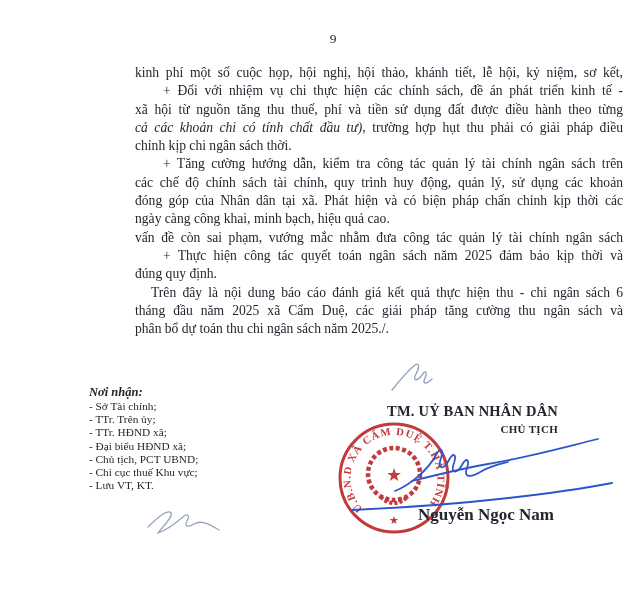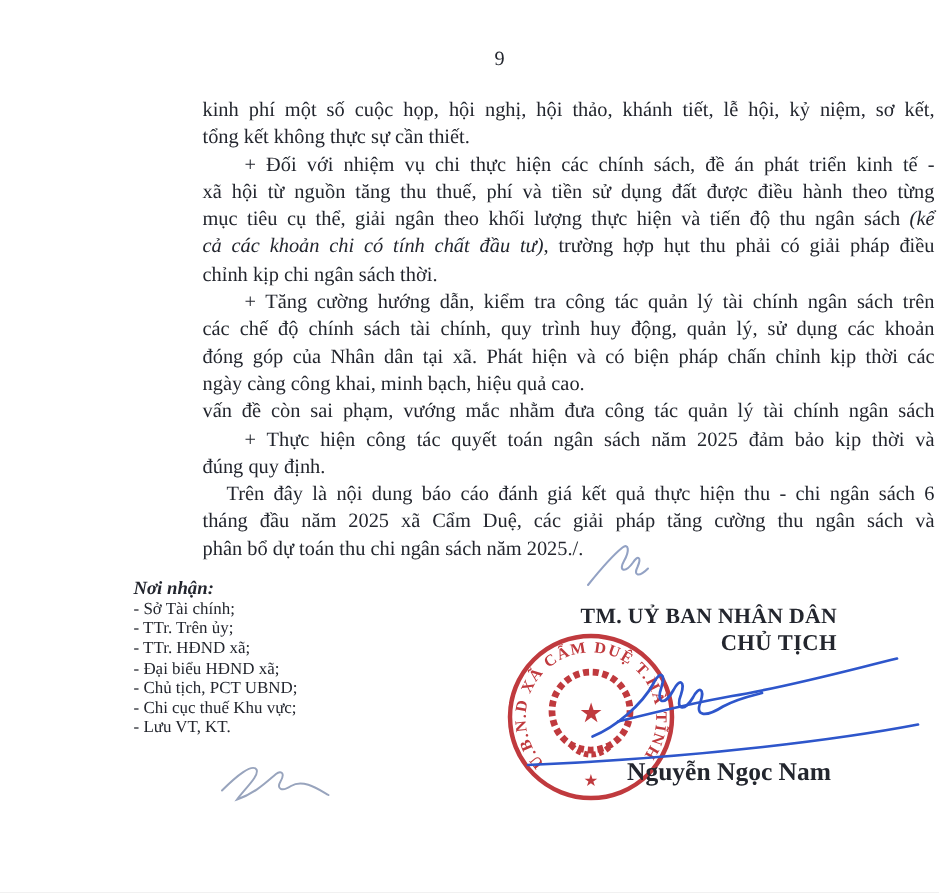--- a/index.html
+++ b/index.html
@@ -23,46 +23,44 @@
   .line.last{text-align-last:left;}
   .it{font-style:italic;}
   .recipients{position:absolute;left:89px;top:384px;}
   .recip-header{font-weight:bold;font-style:italic;font-size:12.5px;line-height:16px;}
   .recip-item{font-size:11.3px;line-height:13.2px;}
   .sign-block{
     position:absolute;left:358px;top:402px;width:200px;
     text-align:right;font-weight:bold;
   }
   .sign-org{font-size:14.5px;line-height:18px;letter-spacing:.2px;}
-  .sign-title{font-size:15px;line-height:18px;letter-spacing:.3px;}
+  .sign-title{font-size:11px;line-height:18px;letter-spacing:.3px;}
   .signer-name{
     position:absolute;left:392px;top:505px;width:162px;
     text-align:right;font-weight:bold;font-size:17px;
   }
   .seal-svg{position:absolute;left:337px;top:421px;width:114px;height:114px;}
   .signature-svg{position:absolute;left:340px;top:425px;width:285px;height:95px;}
   .flourish-svg{position:absolute;left:388px;top:362px;width:46px;height:32px;}
   .initial-svg{position:absolute;left:142px;top:503px;width:80px;height:36px;}
 </style>
 </head>
 <body>
 
 <div class="page" style="--paper: #ffffff; --ink: #23262e; --seal-red: #c03a3e; --sig-blue: #2e56cb; --flourish: #93a2c4; --initial: #98a4bd;">
 
   <div class="pageno">9</div>
 
   <div class="doc-body">
       <div>
         <div class="line"><span>kinh phí một số cuộc họp, hội nghị, hội thảo, khánh tiết, lễ hội, kỷ niệm, sơ kết,</span></div>
-        <div class="line last"><span>tổng kết không thực sự cần thiết.</span></div>
       </div>
       <div>
         <div class="line" style="text-indent: 28px;"><span>+ Đối với nhiệm vụ chi thực hiện các chính sách, đề án phát triển kinh tế -</span></div>
         <div class="line"><span>xã hội từ nguồn tăng thu thuế, phí và tiền sử dụng đất được điều hành theo từng</span></div>
-        <div class="line"><span>mục tiêu cụ thể, giải ngân theo khối lượng thực hiện và tiến độ thu ngân sách </span><span class="it">(kể</span></div>
         <div class="line"><span class="it">cả các khoản chi có tính chất đầu tư)</span><span>, trường hợp hụt thu phải có giải pháp điều</span></div>
         <div class="line last"><span>chỉnh kịp chi ngân sách thời.</span></div>
       </div>
       <div>
         <div class="line" style="text-indent: 28px;"><span>+ Tăng cường hướng dẫn, kiểm tra công tác quản lý tài chính ngân sách trên</span></div>
         <div class="line"><span>các chế độ chính sách tài chính, quy trình huy động, quản lý, sử dụng các khoản</span></div>
         <div class="line"><span>đóng góp của Nhân dân tại xã. Phát hiện và có biện pháp chấn chỉnh kịp thời các</span></div>
         <div class="line last"><span>ngày càng công khai, minh bạch, hiệu quả cao.</span></div>
         <div class="line"><span>vấn đề còn sai phạm, vướng mắc nhằm đưa công tác quản lý tài chính ngân sách</span></div>
       </div>

